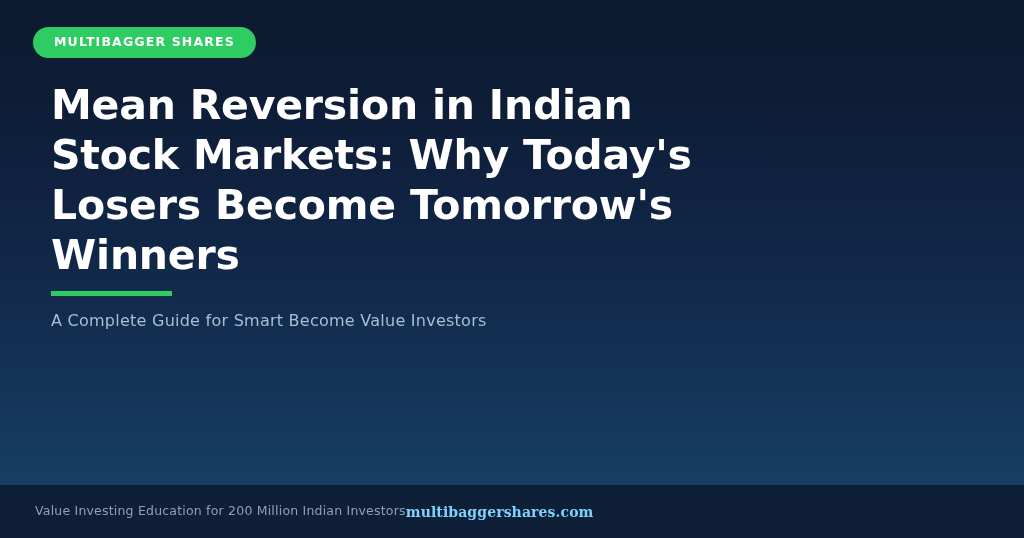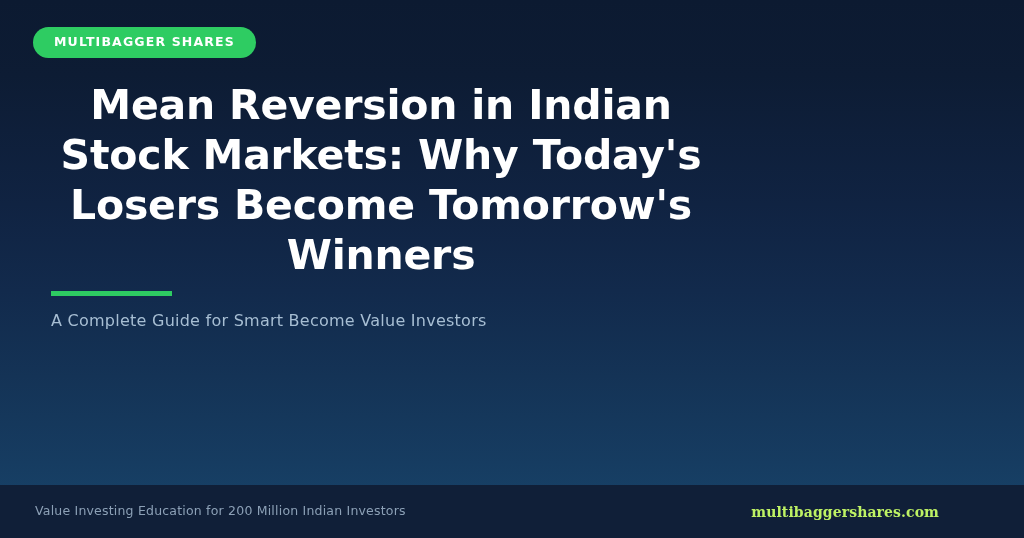--- a/index.html
+++ b/index.html
@@ -52,21 +52,20 @@
     position: absolute;
     left: 51px;
     top: 80px;
     width: 660px;
     margin: 0;
     font-size: 41px;
     font-weight: 700;
     line-height: 50px;
     color: #ffffff;
     letter-spacing: -0.2px;
-    text-align: center;
   }
 
   
   #accent-rule {
     position: absolute;
     left: 51px;
     top: 291px;
     width: 121px;
     height: 5px;
     background: #2ecc62;
@@ -88,37 +87,37 @@
   
   #footer {
     position: absolute;
     left: 0;
     bottom: 0;
     width: 1024px;
     height: 53px;
     background: #101f38;
     display: flex;
     align-items: center;
-    justify-content: space-between;
+    justify-content: flex-start;
     box-sizing: border-box;
     padding: 0 35px 0 35px;
   }
   #footer .footer-tagline {
     font-size: 12.5px;
     font-weight: 400;
     color: #8ca0b6;
     letter-spacing: 0.2px;
     line-height: 1;
     white-space: nowrap;
   }
   #footer .footer-domain {
     font-family: "DejaVu Serif", "Liberation Serif", serif;
     font-size: 14px;
     font-weight: 700;
-    color: #bef264;
+    color: #7dd3fc;
     letter-spacing: 0.1px;
     line-height: 1;
     white-space: nowrap;
     padding-right: 50px;
   }
 </style>
 </head>
 <body>
 
 <div id="cover">

